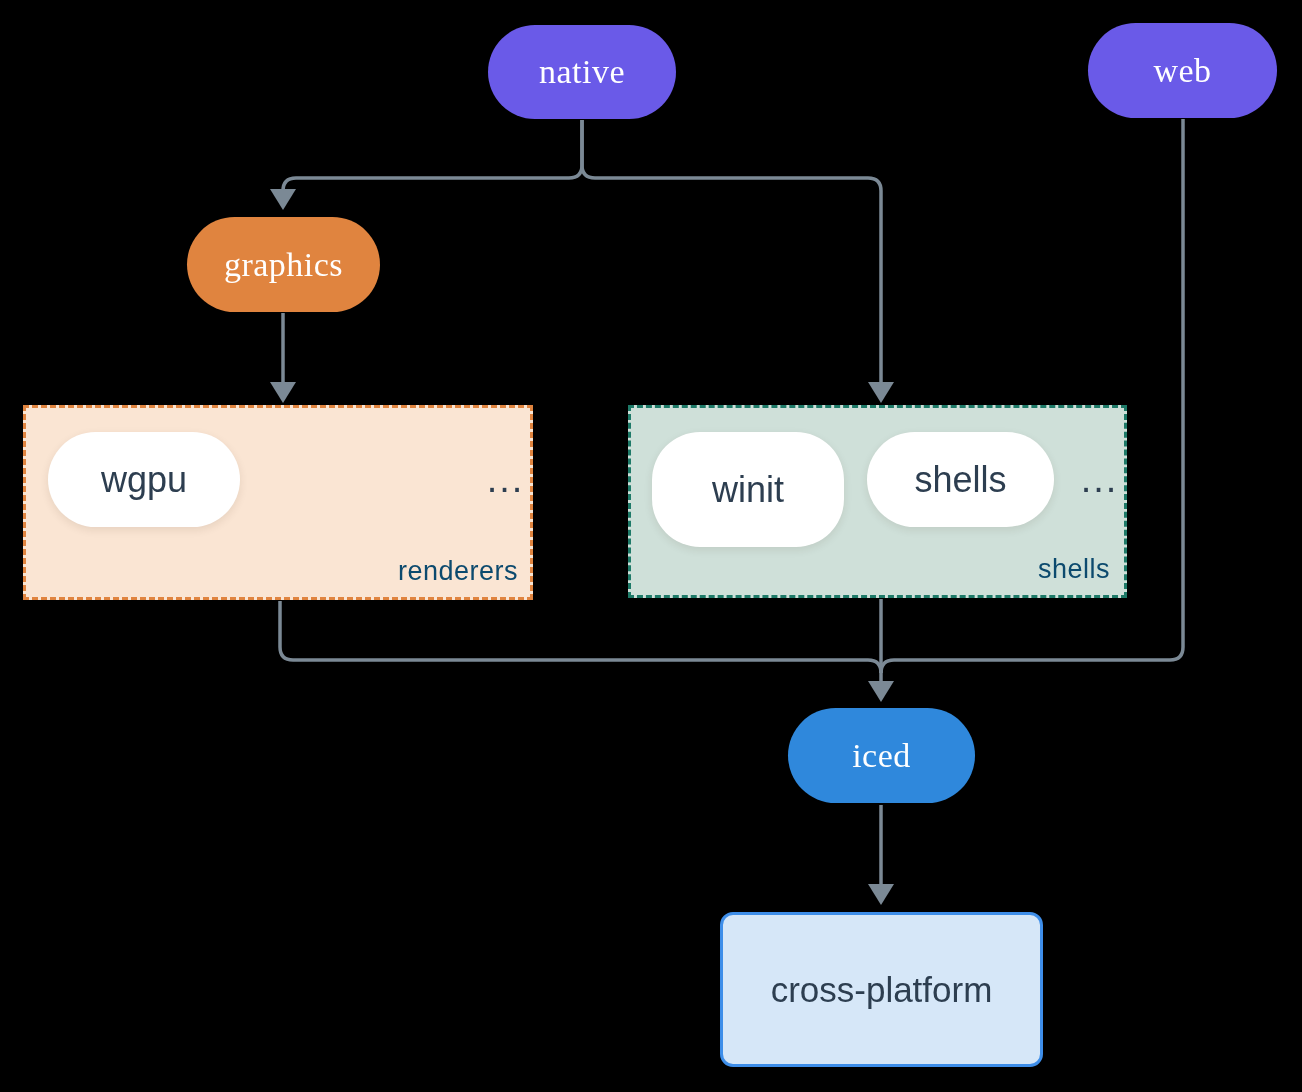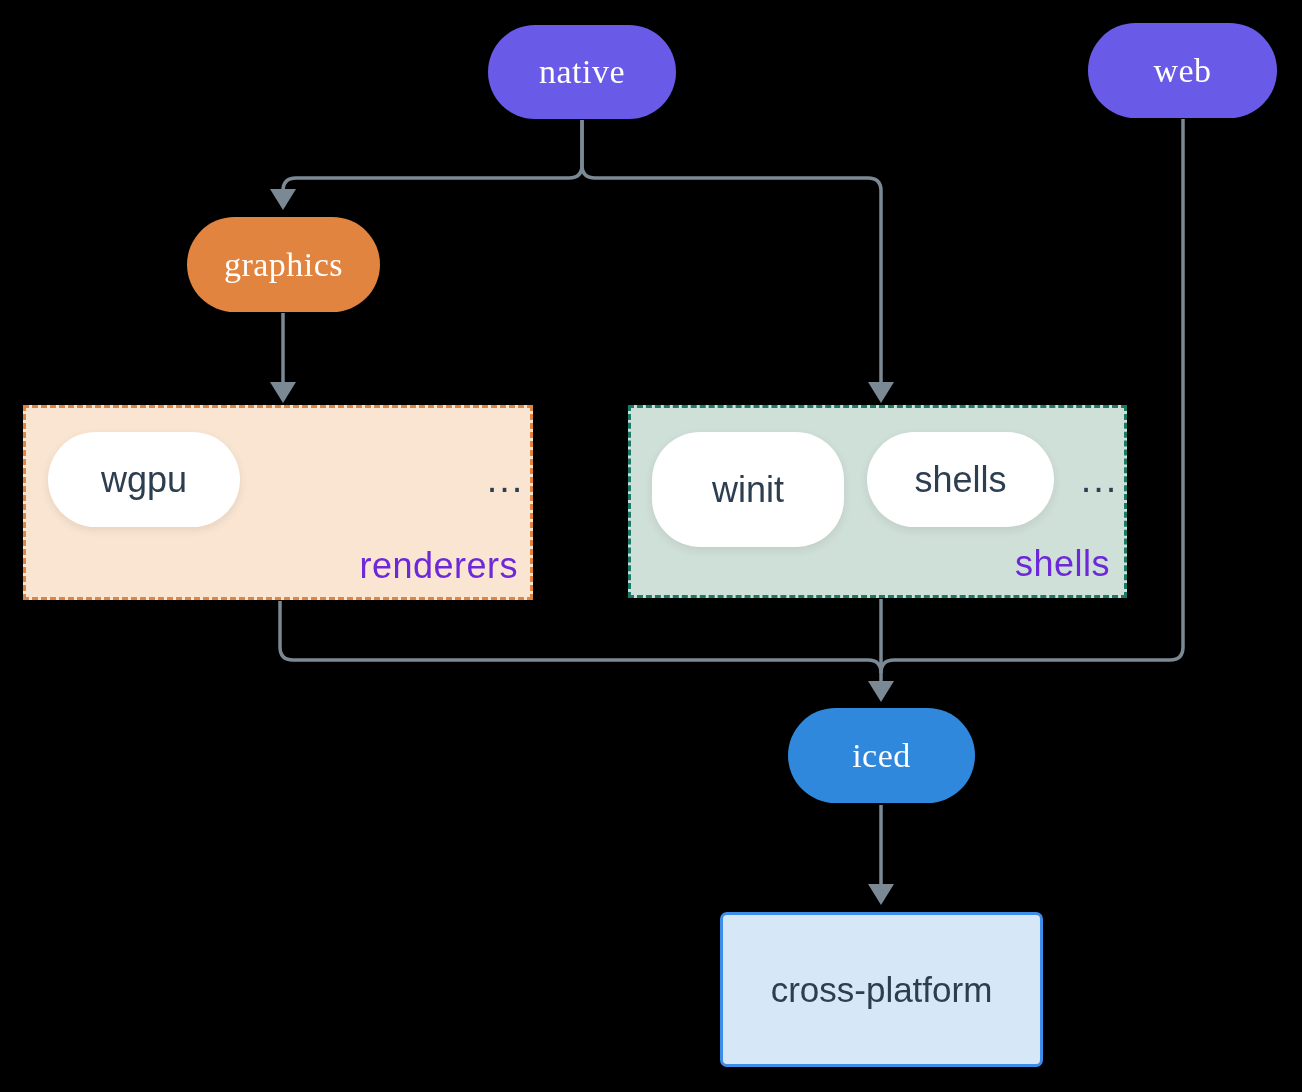--- a/index.html
+++ b/index.html
@@ -66,31 +66,31 @@
     position: absolute;
     display: flex;
     align-items: center;
     justify-content: center;
     color: #2d3e50;
     font-size: 38px;
     letter-spacing: 2px;
   }
   .group-label {
     position: absolute;
-    color: #6d28d9;
-    font-size: 36px;
+    color: #0c4a6e;
+    font-size: 27px;
     letter-spacing: 0.5px;
   }
   .app-box {
     position: absolute;
     z-index: 2;
     box-sizing: border-box;
     background: #d6e7f8;
     border: 3px solid #3e8ee9;
-    border-radius: 7px;
+    border-radius: 13px;
     display: flex;
     flex-direction: column;
     align-items: center;
     justify-content: center;
     color: #2d3e50;
     font-size: 35px;
     line-height: 50px;
     text-align: center;
   }
 

